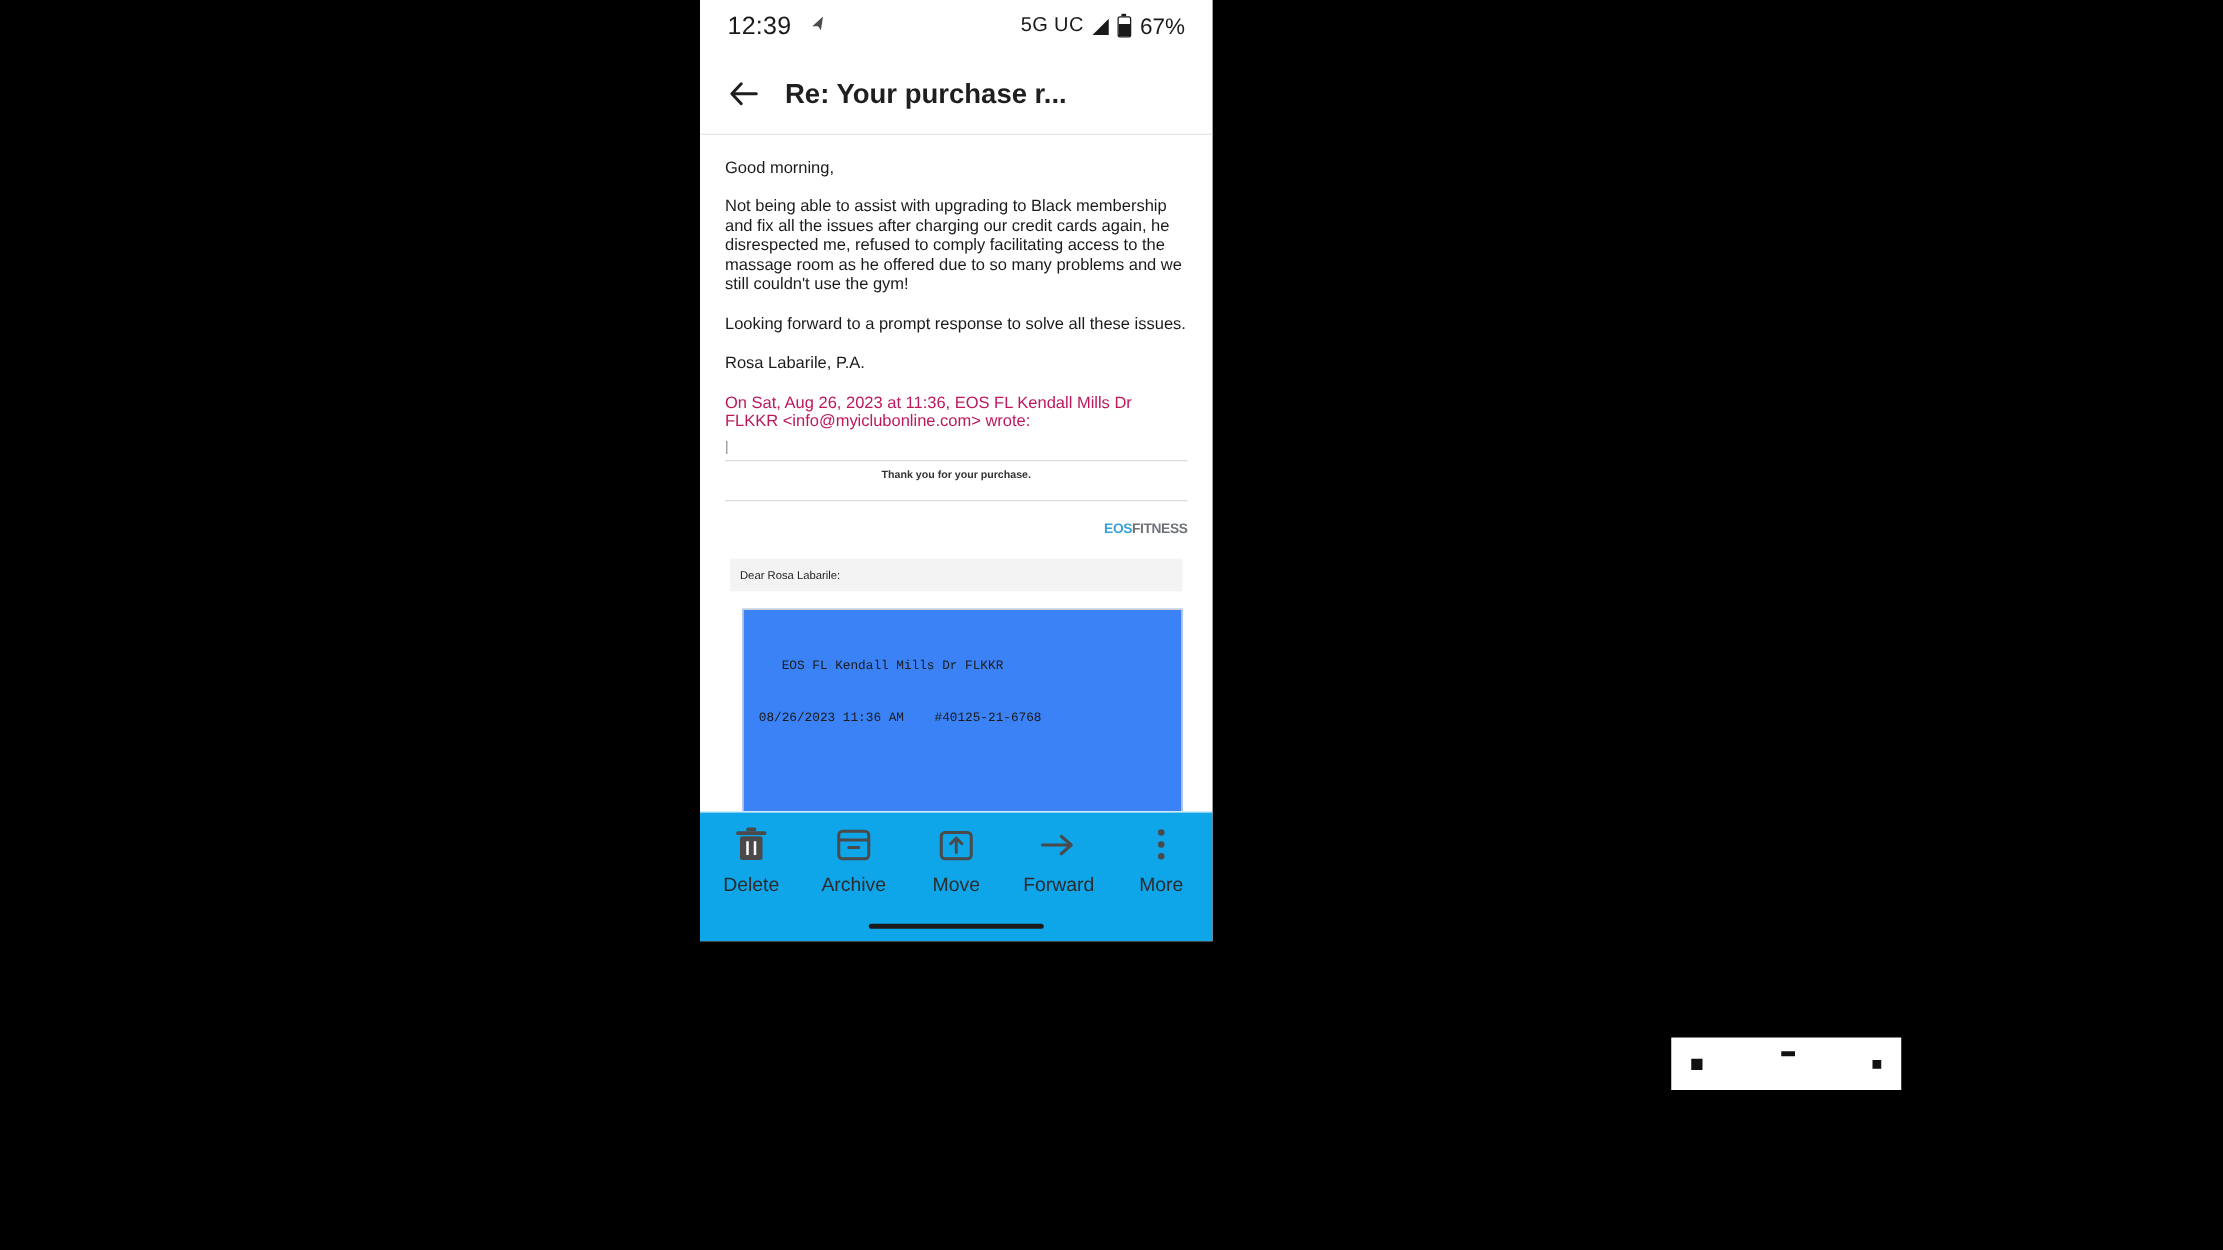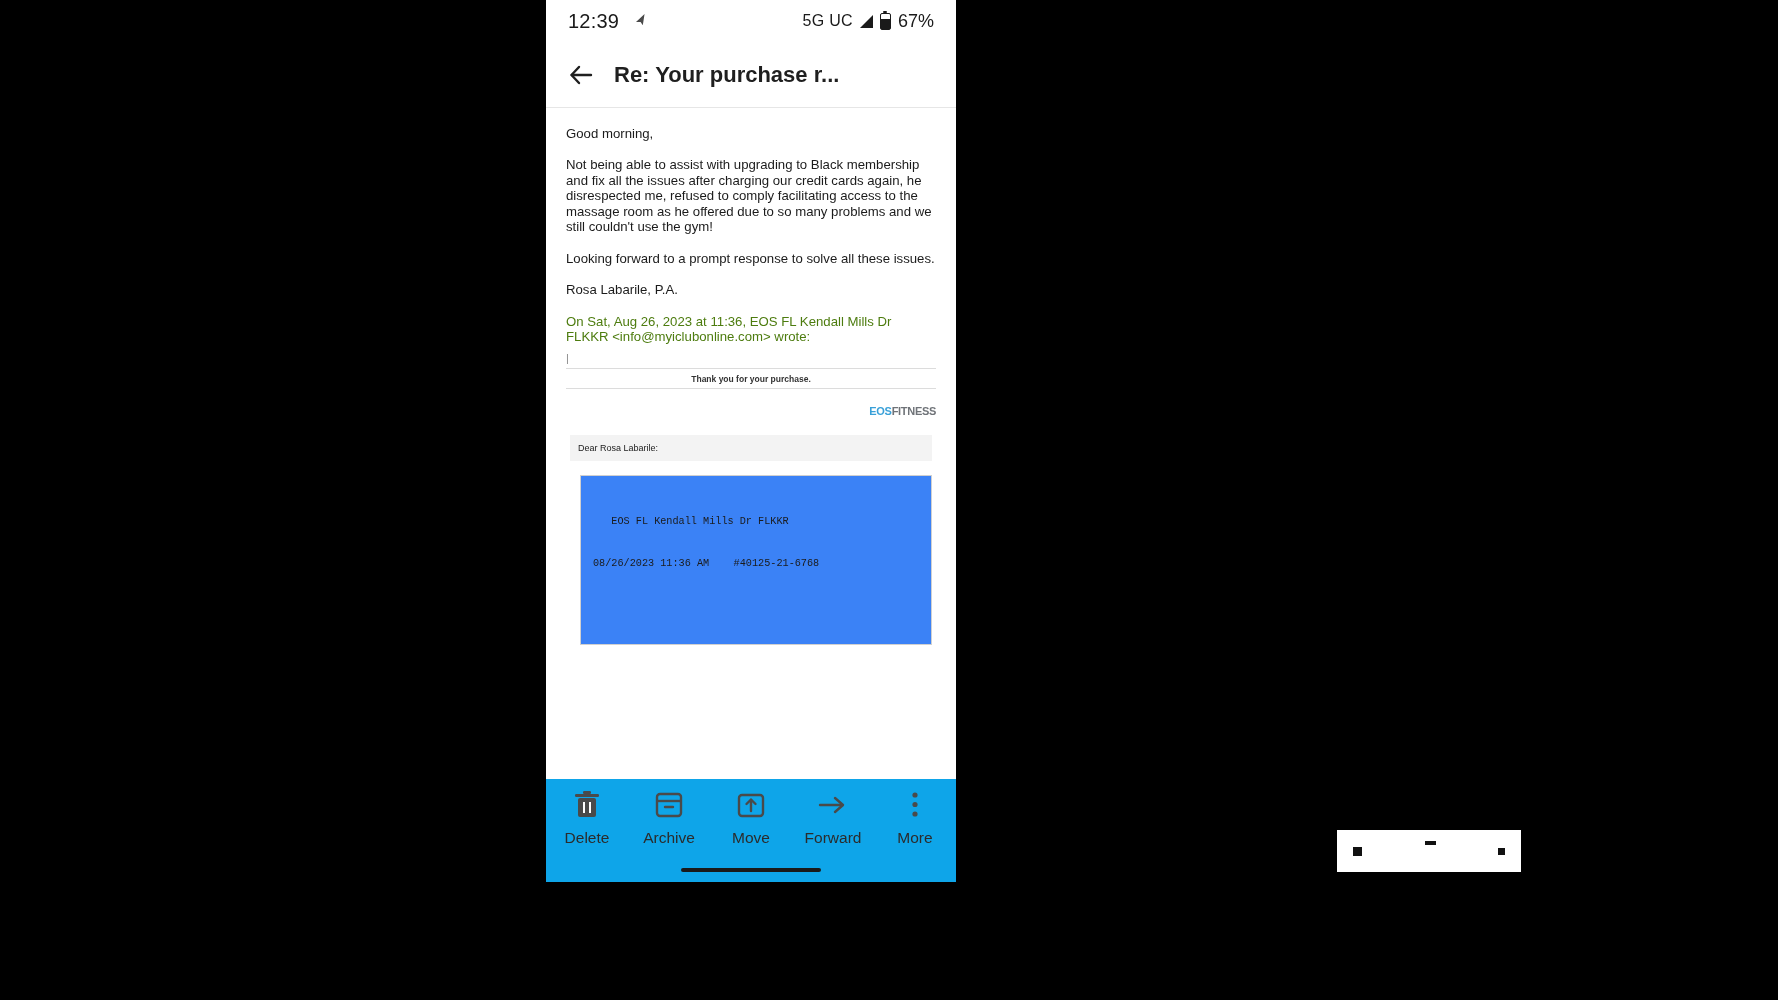--- a/index.html
+++ b/index.html
@@ -6,24 +6,24 @@
     margin: 0;
     padding: 0;
     background: #000;
     width: 1778px;
     height: 1000px;
     overflow: hidden;
     font-family: "Liberation Sans", sans-serif;
   }
   #screen-frame {
     position: absolute;
-    left: 546px;
+    left: 560px;
     top: 0;
     width: 410px;
-    height: 882px;
+    height: 753px;
     background: #ffffff;
     overflow: hidden;
   }
   
   .status-bar {
     height: 42px;
     display: flex;
     align-items: center;
     justify-content: space-between;
     padding: 0 22px;
@@ -109,42 +109,42 @@
   }
   .para {
     font-size: 13.2px;
     line-height: 1.17;
     color: #1b1b1b;
     margin: 0 0 16px 0;
   }
   .quote-link {
     font-size: 13.2px;
     line-height: 1.17;
-    color: #4d7c0f;
+    color: #be185d;
     margin: 0 0 8px 0;
     word-break: break-word;
   }
   .cursor-line {
     font-size: 11px;
     color: #888;
     height: 12px;
     line-height: 12px;
   }
   
   .receipt-wrap {
     border-top: 1px solid #dcdcdc;
     margin-top: 4px;
     padding-top: 0;
   }
   .thanks {
     text-align: center;
     font-size: 8.5px;
     font-weight: 700;
     color: #333;
-    padding: 5px 0 4px 0;
+    padding: 5px 0 16px 0;
     border-bottom: 1px solid #dcdcdc;
   }
   .brand-row {
     display: flex;
     justify-content: flex-end;
     padding: 16px 0 10px 0;
   }
   .brand-logo {
     font-size: 11px;
     font-weight: 700;

